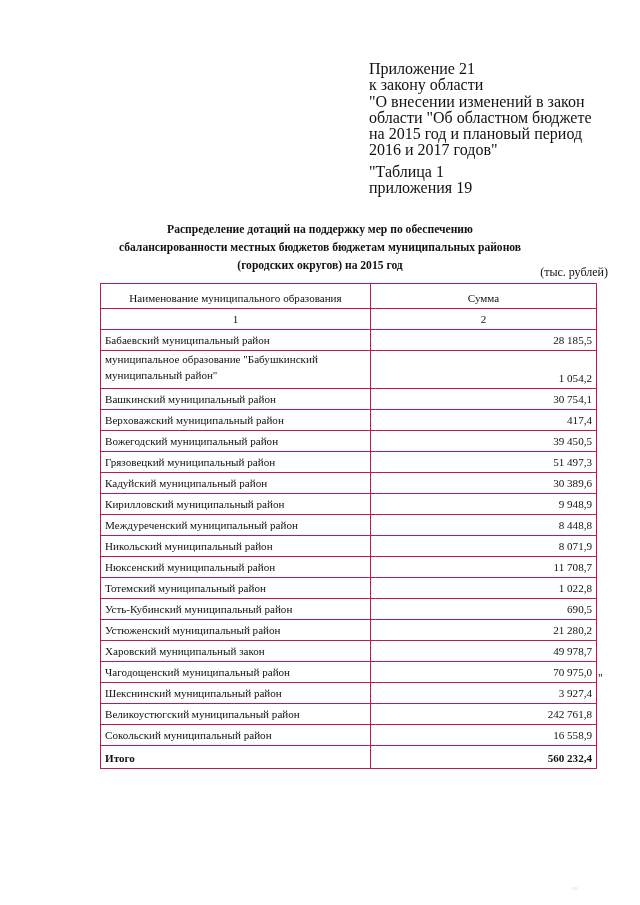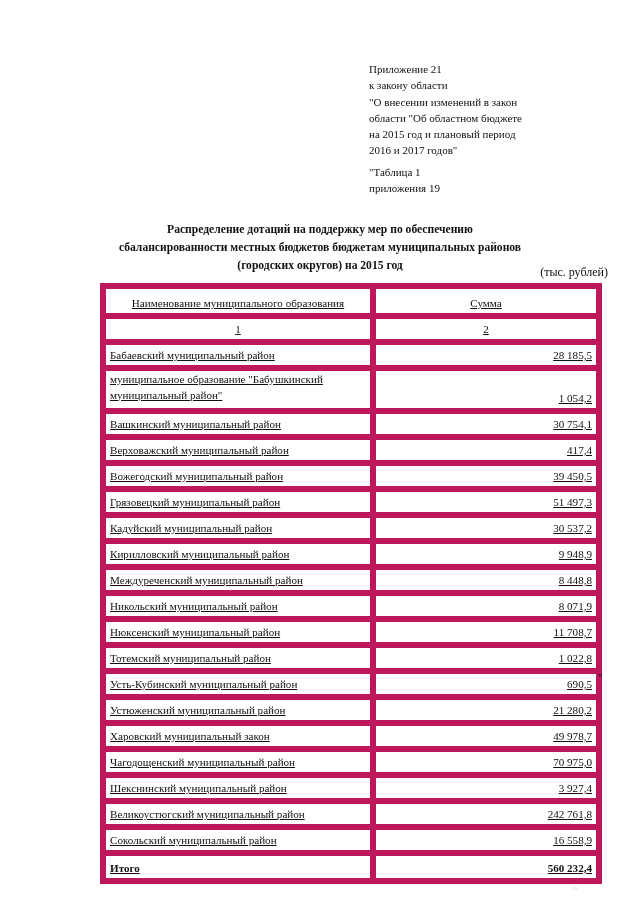--- a/index.html
+++ b/index.html
@@ -24,21 +24,21 @@
     height: 905px;
     box-sizing: border-box;
   }
 
   
   .doc-header {
     position: absolute;
     left: 369px;
     top: 61px;
     width: 250px;
-    font-size: 11px;
+    font-size: 16px;
     line-height: 16.3px;
     text-align: left;
   }
   .doc-header .line { white-space: nowrap; }
   .doc-header .gap { height: 5px; }
 
   
   .doc-title {
     position: absolute;
     left: 72px;
@@ -70,26 +70,25 @@
   table.main {
     border-collapse: collapse;
     width: 496px;
     table-layout: fixed;
     font-size: 11.1px;
   }
   table.main col.c-name { width: 270px; }
   table.main col.c-sum  { width: 226px; }
 
   table.main td, table.main th {
-    border: 6px solid #be185d;
+    border: 1px solid #be185d;
     padding: 1px 4px 2px 4px;
     font-weight: normal;
     vertical-align: bottom;
     line-height: 15px;
-    text-decoration: underline;
   }
   .hdr td {
     text-align: center;
     vertical-align: middle;
     height: 21px;
   }
   .numhdr td {
     text-align: center;
     vertical-align: middle;
     height: 17px;
@@ -188,21 +187,21 @@
           <tr class="body-row">
             <td class="name">Вожегодский муниципальный район</td>
             <td class="sum">39 450,5</td>
           </tr>
           <tr class="body-row">
             <td class="name">Грязовецкий муниципальный район</td>
             <td class="sum">51 497,3</td>
           </tr>
           <tr class="body-row">
             <td class="name">Кадуйский муниципальный район</td>
-            <td class="sum">30 537,2</td>
+            <td class="sum">30 389,6</td>
           </tr>
           <tr class="body-row">
             <td class="name">Кирилловский муниципальный район</td>
             <td class="sum">9 948,9</td>
           </tr>
           <tr class="body-row">
             <td class="name">Междуреченский муниципальный район</td>
             <td class="sum">8 448,8</td>
           </tr>
           <tr class="body-row">

